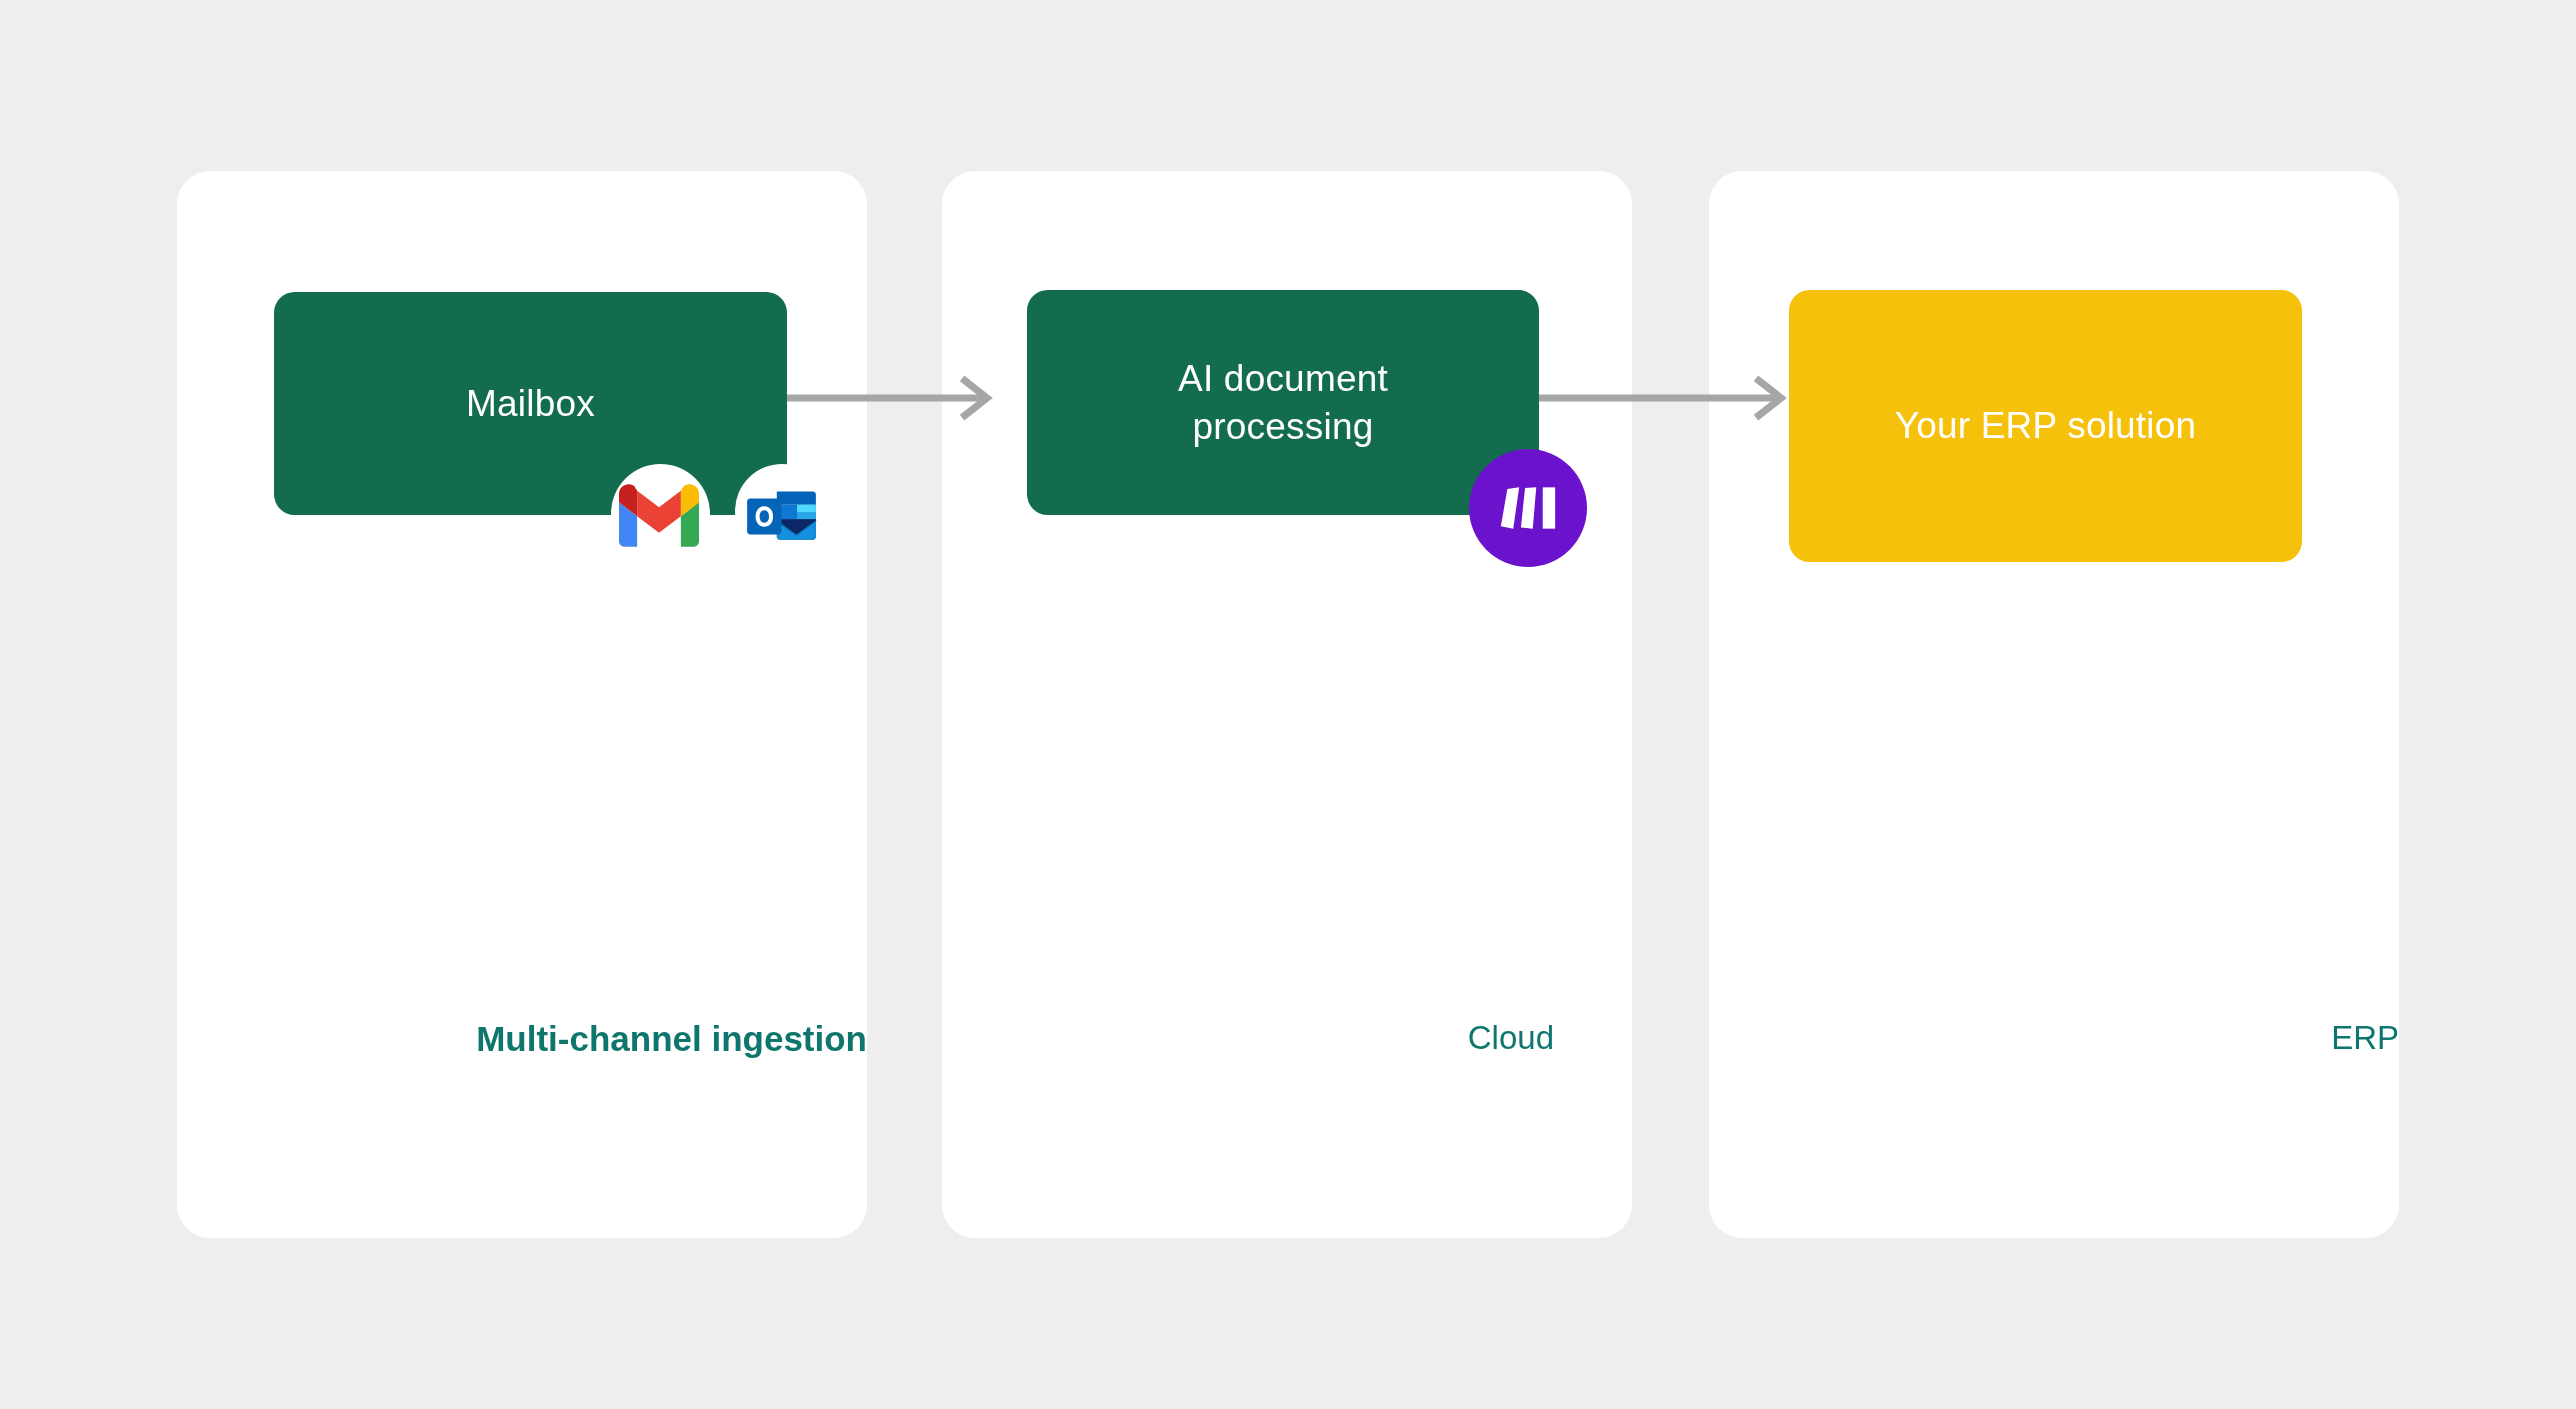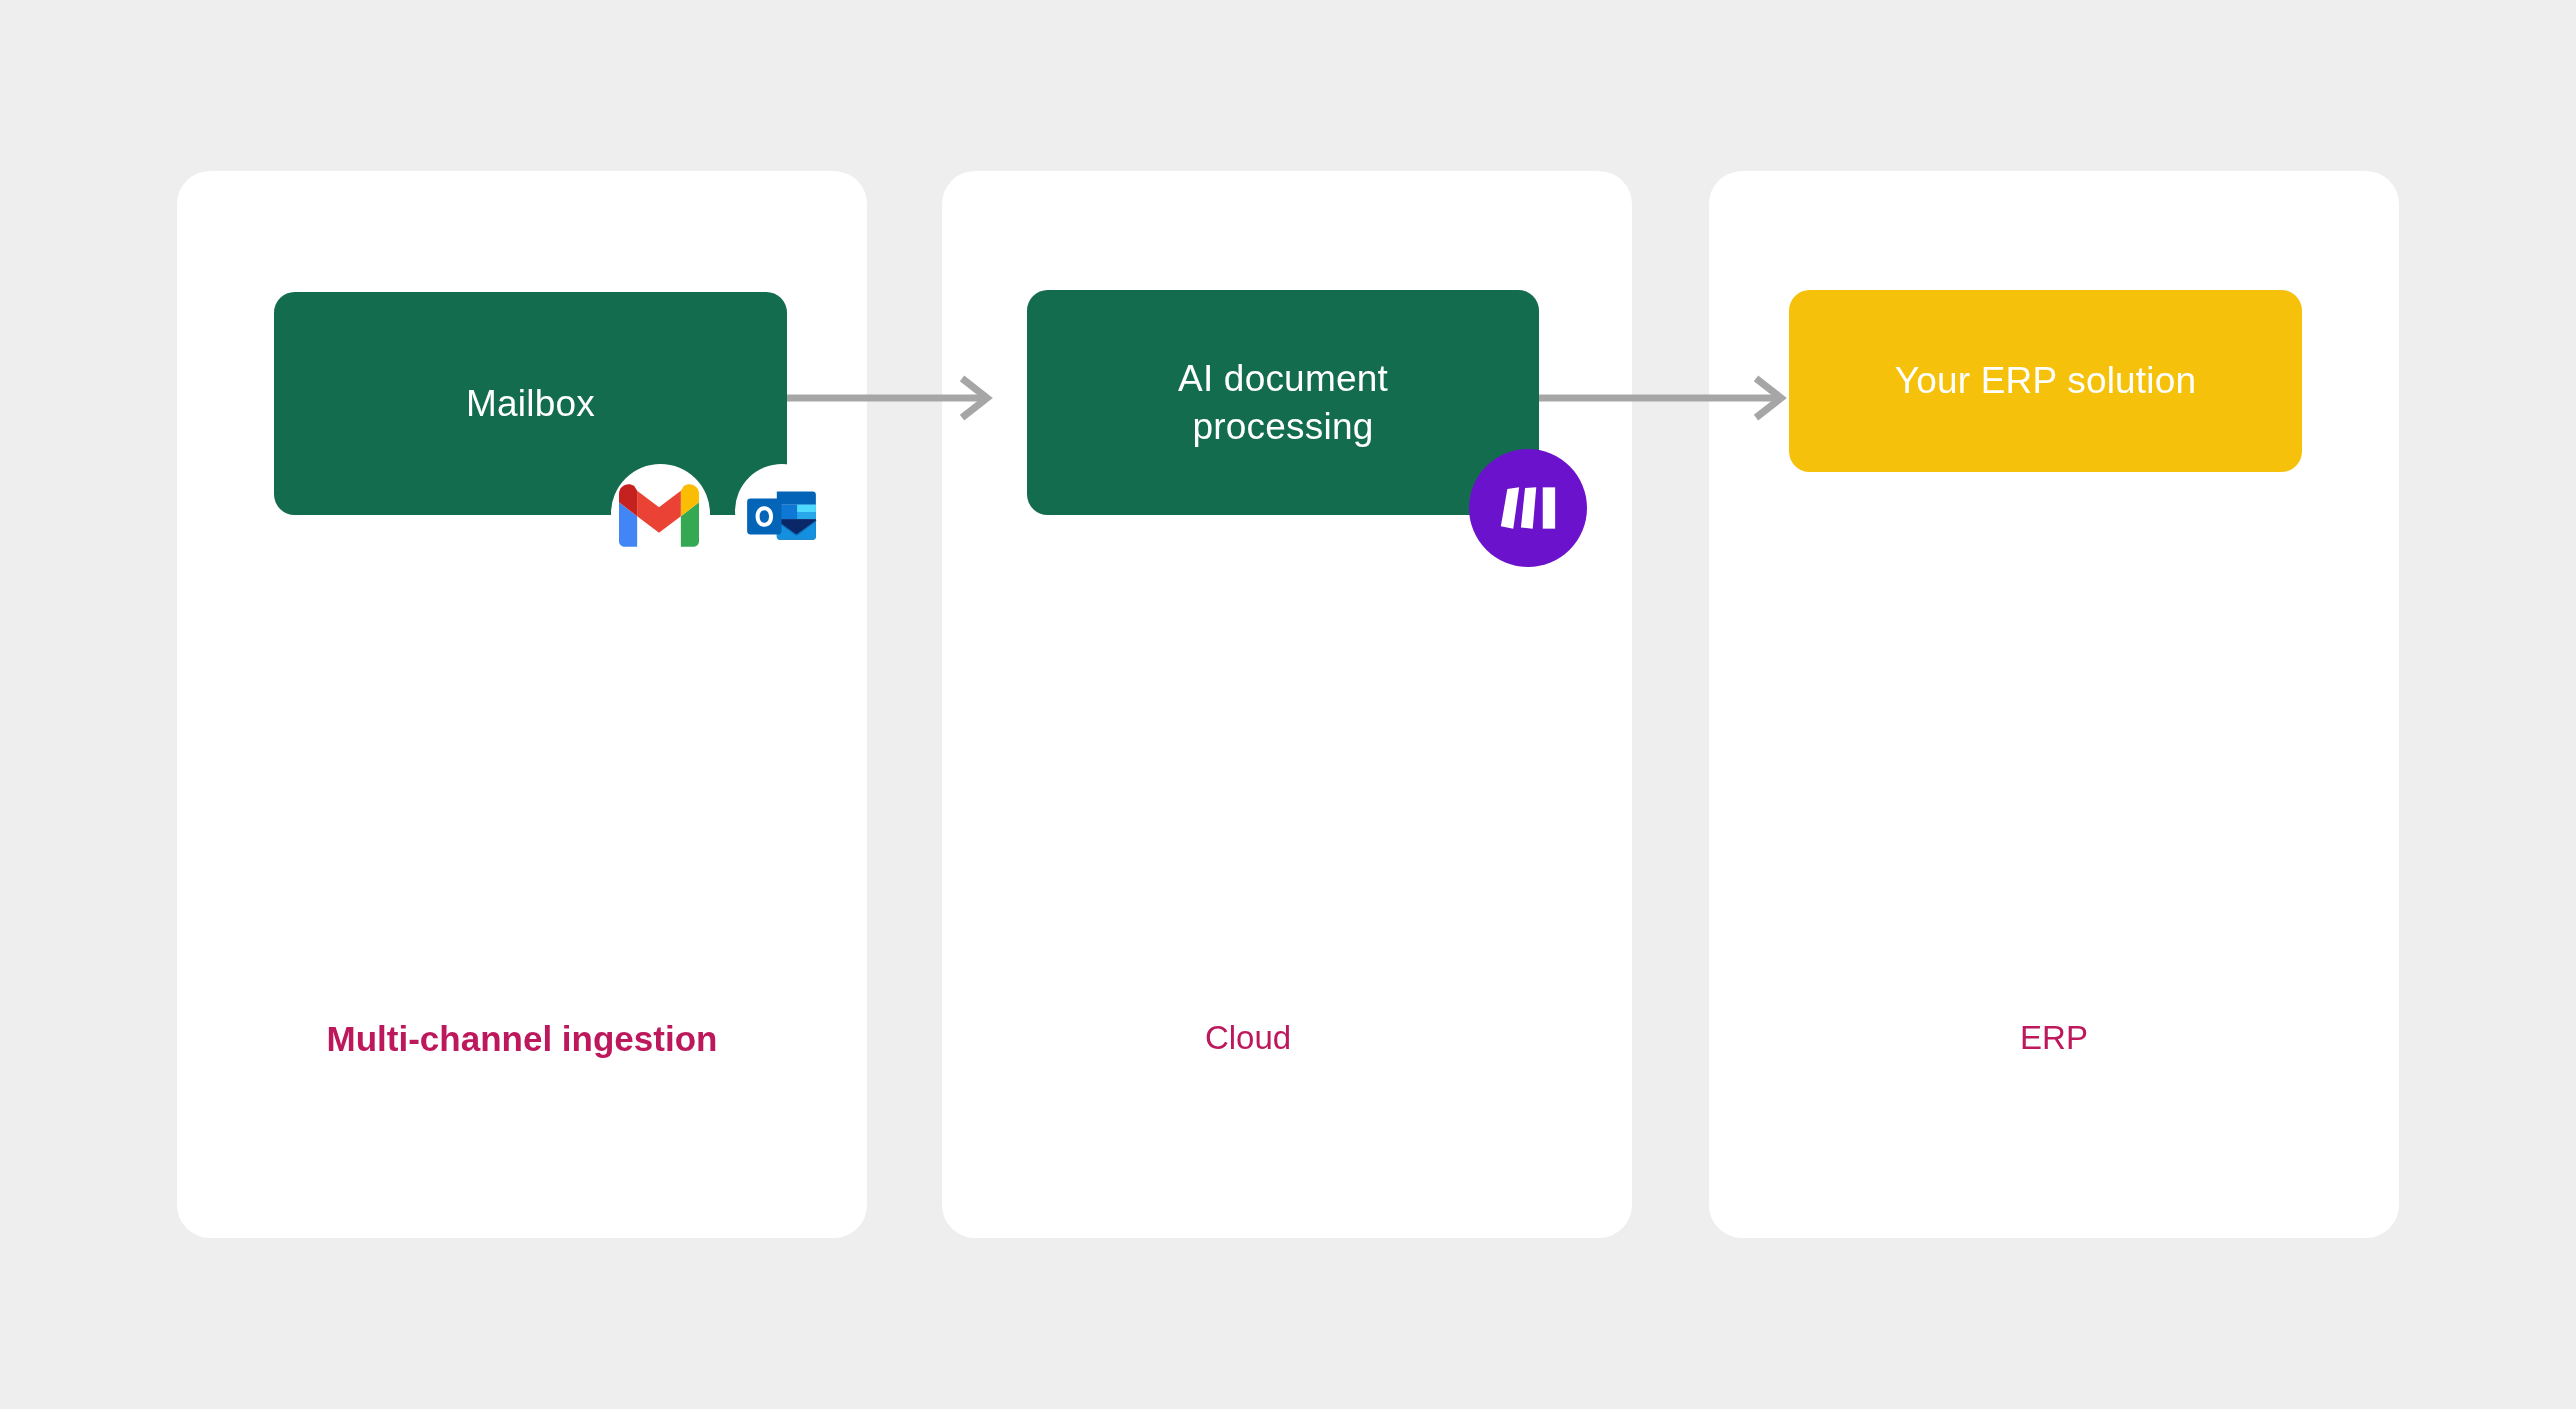--- a/index.html
+++ b/index.html
@@ -74,21 +74,21 @@
     top: 290px;
     width: 512px;
     height: 225px;
     background: #136c4e;
   }
 
   #node-erp {
     left: 1789px;
     top: 290px;
     width: 513px;
-    height: 182px;
+    height: 272px;
     background: #f6c10b;
   }
 
   
   .notch {
     position: absolute;
     background: #ffffff;
     border-radius: 50%;
   }
   #notch-gmail {
@@ -135,22 +135,22 @@
     position: absolute;
     top: 374px;
     height: 48px;
   }
   #arrow-1 { left: 776px; width: 219px; }
   #arrow-2 { left: 1538px; width: 251px; }
 
   
   .card-label {
     position: absolute;
-    text-align: center;
-    color: #be185d;
+    text-align: right;
+    color: #0f766e;
     font-size: 33px;
     line-height: 1.2;
     white-space: nowrap;
   }
   #label-ingestion {
     left: 177px;
     top: 1018px;
     width: 690px;
     font-weight: 700;
     font-size: 35px;

